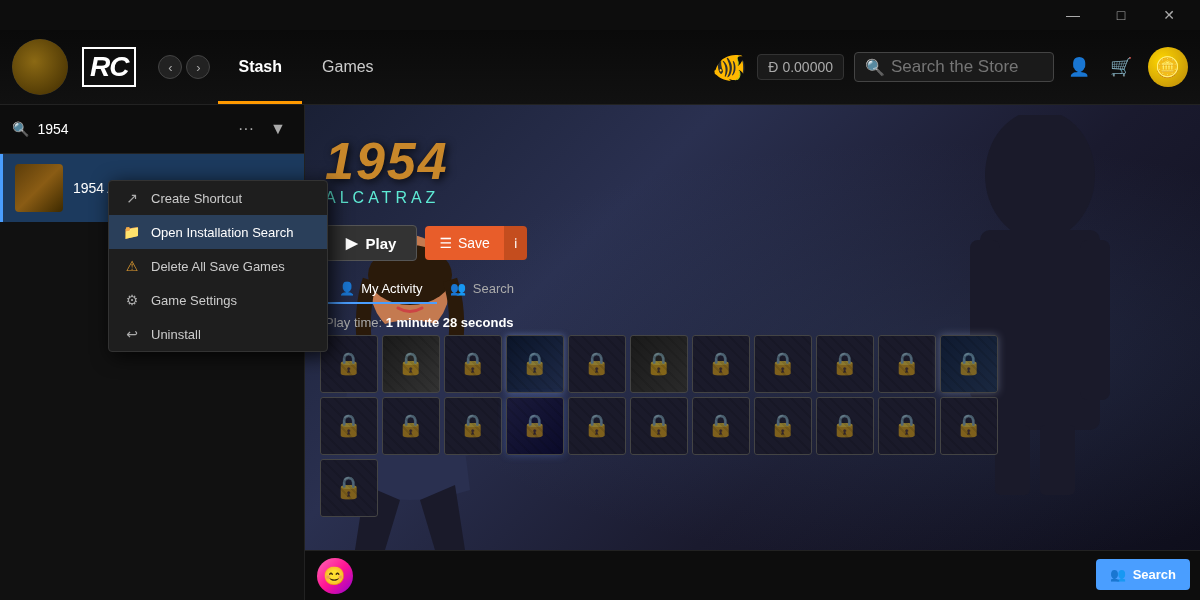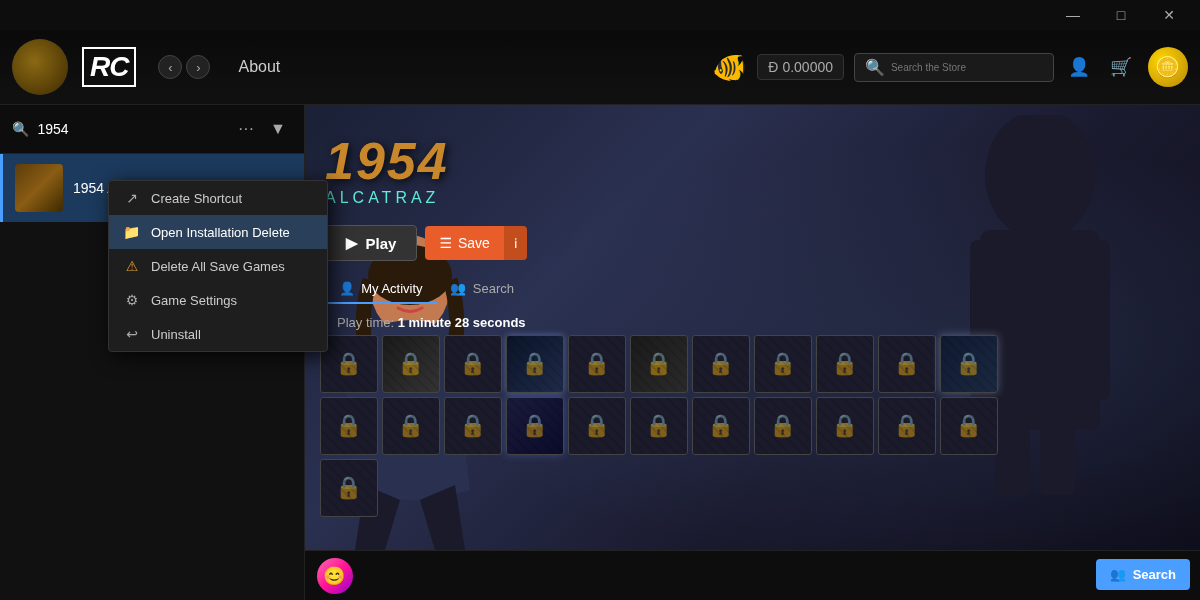--- a/index.html
+++ b/index.html
@@ -141,21 +141,21 @@
       border-radius: 4px;
       padding: 4px 10px;
       gap: 6px;
       width: 200px;
     }
     .search-box input {
       background: none;
       border: none;
       outline: none;
       color: #eab308;
-      font-size: 10px;
+      font-size: 17px;
       width: 100%;
     }
     .icon-btn {
       width: 32px;
       height: 32px;
       display: flex;
       align-items: center;
       justify-content: center;
       cursor: pointer;
       color: #aaa;
@@ -402,21 +402,21 @@
     }
     .activity-tab.active {
       color: #fff;
       border-bottom: 2px solid #4a9eff;
     }
 
     
     .playtime {
       position: absolute;
       top: 210px;
-      left: 32px;
+      left: 20px;
       z-index: 10;
       font-size: 13px;
       color: #aaa;
     }
     .playtime strong { color: #fff; }
 
     
     .squad-btn {
       position: absolute;
       bottom: 10px;
@@ -533,21 +533,22 @@
     <div class="avatar-img"></div>
   </div>
   <div class="logo-area">
     <div class="logo-text">RC</div>
   </div>
   <div class="nav-arrows">
     <div class="nav-arrow">‹</div>
     <div class="nav-arrow">›</div>
   </div>
   <div class="nav-links">
-    <div class="nav-link">About</div>
+    <div class="nav-link active">Stash</div>
+    <div class="nav-link">Games</div>
   </div>
   <div class="nav-right">
     <div class="fish-icon">🐠</div>
     <div class="token-display">
       <span>Ð</span>
       <span>0.00000</span>
     </div>
     <div class="search-box">
       <span>🔍</span>
       <input type="text" placeholder="Search the Store" style="">
@@ -577,21 +578,21 @@
       <span class="game-name">1954 Alcatraz</span>
     </div>
 
     <div class="context-menu">
       <div class="context-item">
         <span class="context-icon normal">↗</span>
         <span>Create Shortcut</span>
       </div>
       <div class="context-item highlighted">
         <span class="context-icon normal">📁</span>
-        <span>Open Installation Delete</span>
+        <span>Open Installation Search</span>
       </div>
       <div class="context-item">
         <span class="context-icon warn">⚠</span>
         <span>Delete All Save Games</span>
       </div>
       <div class="context-item">
         <span class="context-icon normal">⚙</span>
         <span>Game Settings</span>
       </div>
       <div class="context-item">

